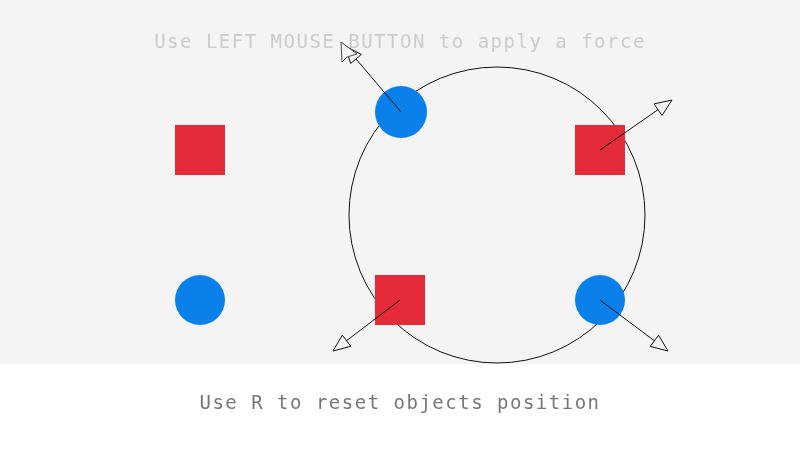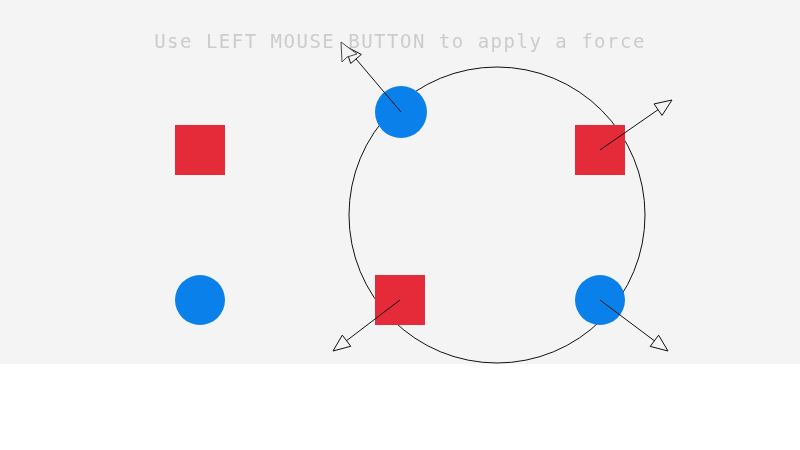--- a/index.html
+++ b/index.html
@@ -86,14 +86,15 @@
         <polygon fill="none" stroke="#111111" stroke-width="1" points="668,351 650.1999999999999,346.40000000000003 658.6,335.2"></polygon>
       </g>
     </g>
 
     <g>
       <polygon fill="#f4f4f4" stroke="#4a4a4a" stroke-width="1" points="341,42 342,62 347,57 357,54"></polygon>
     </g>
 
   </svg>
 
+  <div class="hint" id="hint-bottom" style="color: rgb(119, 119, 119);">Use R to reset objects position</div>
 
 </div>
 
 </body></html>

